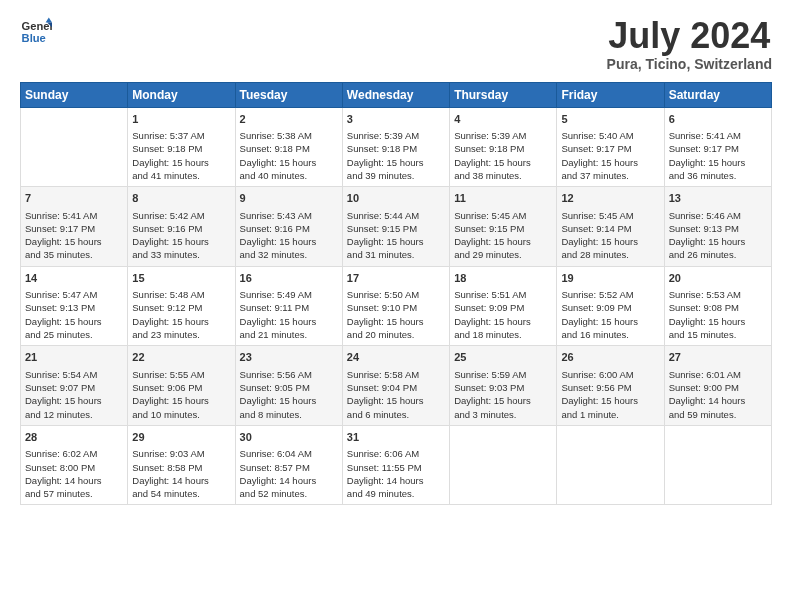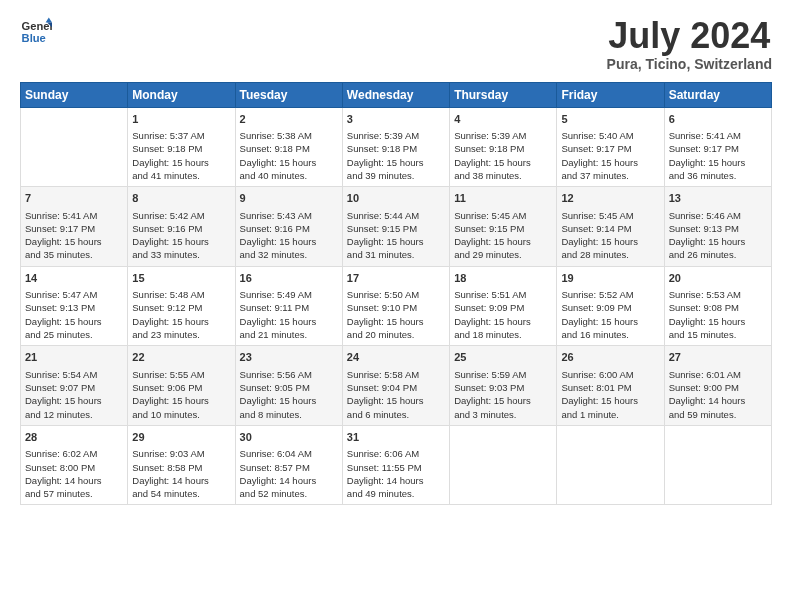--- a/index.html
+++ b/index.html
@@ -143,21 +143,21 @@
           <td><span class="day-num">18</span><span>Sunrise: 5:51 AM</span><br><span>Sunset: 9:09 PM</span><br><span>Daylight: 15 hours</span><br><span>and 18 minutes.</span><br></td>
           <td><span class="day-num">19</span><span>Sunrise: 5:52 AM</span><br><span>Sunset: 9:09 PM</span><br><span>Daylight: 15 hours</span><br><span>and 16 minutes.</span><br></td>
           <td><span class="day-num">20</span><span>Sunrise: 5:53 AM</span><br><span>Sunset: 9:08 PM</span><br><span>Daylight: 15 hours</span><br><span>and 15 minutes.</span><br></td>
         </tr>
         <tr>
           <td><span class="day-num">21</span><span>Sunrise: 5:54 AM</span><br><span>Sunset: 9:07 PM</span><br><span>Daylight: 15 hours</span><br><span>and 12 minutes.</span><br></td>
           <td><span class="day-num">22</span><span>Sunrise: 5:55 AM</span><br><span>Sunset: 9:06 PM</span><br><span>Daylight: 15 hours</span><br><span>and 10 minutes.</span><br></td>
           <td><span class="day-num">23</span><span>Sunrise: 5:56 AM</span><br><span>Sunset: 9:05 PM</span><br><span>Daylight: 15 hours</span><br><span>and 8 minutes.</span><br></td>
           <td><span class="day-num">24</span><span>Sunrise: 5:58 AM</span><br><span>Sunset: 9:04 PM</span><br><span>Daylight: 15 hours</span><br><span>and 6 minutes.</span><br></td>
           <td><span class="day-num">25</span><span>Sunrise: 5:59 AM</span><br><span>Sunset: 9:03 PM</span><br><span>Daylight: 15 hours</span><br><span>and 3 minutes.</span><br></td>
-          <td><span class="day-num">26</span><span>Sunrise: 6:00 AM</span><br><span>Sunset: 8:01 PM</span><br><span>Daylight: 15 hours</span><br><span>and 1 minute.</span><br></td>
+          <td><span class="day-num">26</span><span>Sunrise: 6:00 AM</span><br><span>Sunset: 9:56 PM</span><br><span>Daylight: 15 hours</span><br><span>and 1 minute.</span><br></td>
           <td><span class="day-num">27</span><span>Sunrise: 6:01 AM</span><br><span>Sunset: 9:00 PM</span><br><span>Daylight: 14 hours</span><br><span>and 59 minutes.</span><br></td>
         </tr>
         <tr>
           <td><span class="day-num">28</span><span>Sunrise: 6:02 AM</span><br><span>Sunset: 8:00 PM</span><br><span>Daylight: 14 hours</span><br><span>and 57 minutes.</span><br></td>
           <td><span class="day-num">29</span><span>Sunrise: 9:03 AM</span><br><span>Sunset: 8:58 PM</span><br><span>Daylight: 14 hours</span><br><span>and 54 minutes.</span><br></td>
           <td><span class="day-num">30</span><span>Sunrise: 6:04 AM</span><br><span>Sunset: 8:57 PM</span><br><span>Daylight: 14 hours</span><br><span>and 52 minutes.</span><br></td>
           <td><span class="day-num">31</span><span>Sunrise: 6:06 AM</span><br><span>Sunset: 11:55 PM</span><br><span>Daylight: 14 hours</span><br><span>and 49 minutes.</span><br></td>
           <td class="empty-cell">&nbsp;</td>
           <td class="empty-cell">&nbsp;</td>
           <td class="empty-cell">&nbsp;</td>

